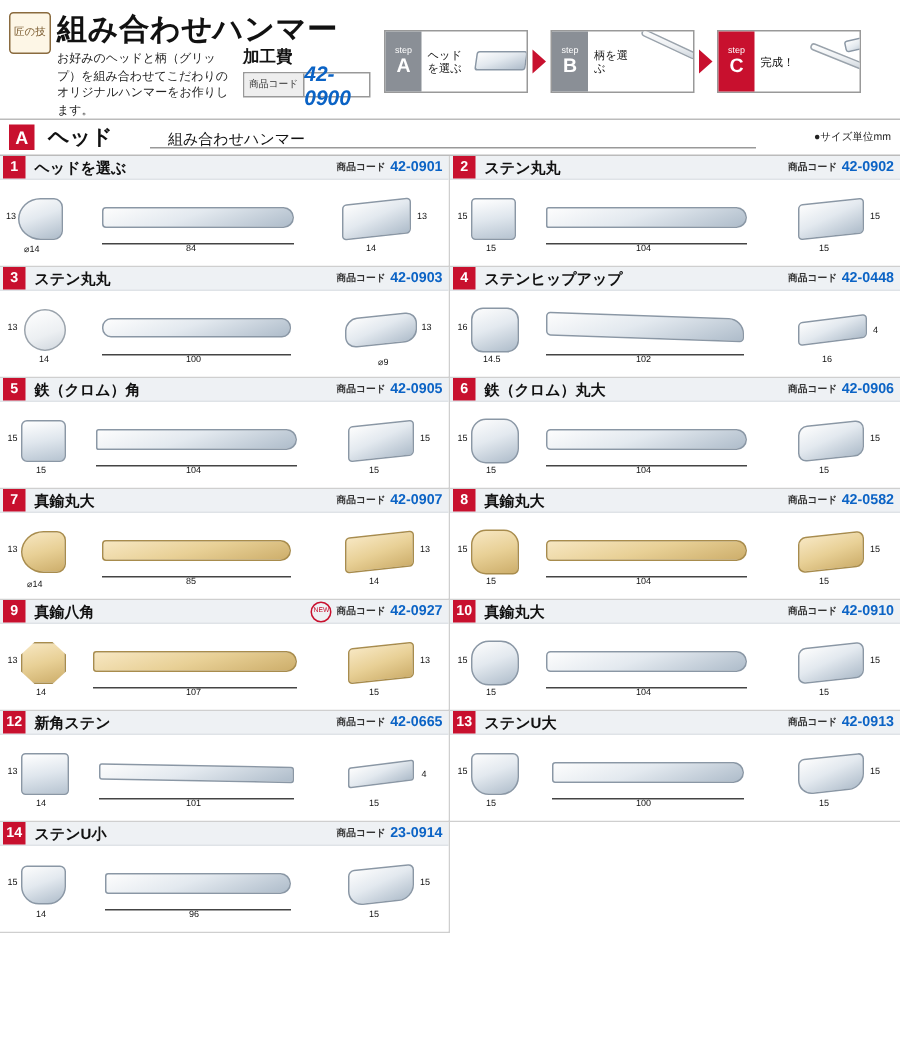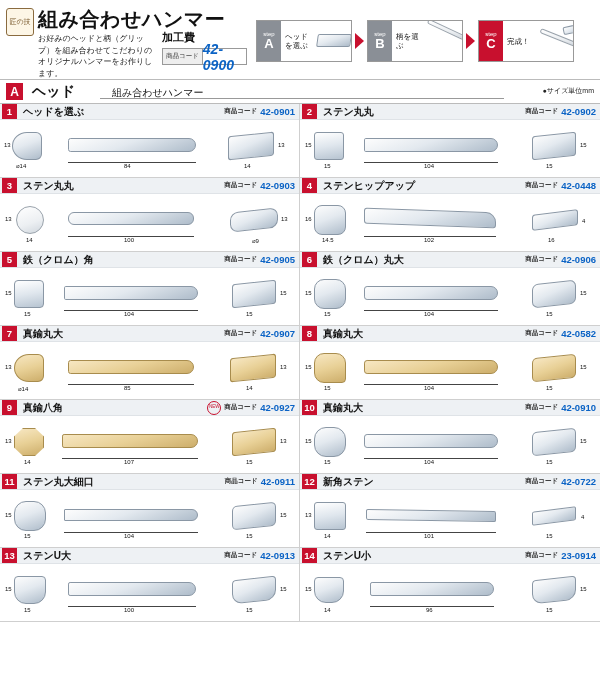--- a/index.html
+++ b/index.html
@@ -396,49 +396,28 @@
         <div class="dim" style="left:24px;top:43px;">15</div>
         <div class="shape steel" style="left:64px;top:18px;width:134px;height:14px;border-radius:4px 9px 9px 4px;"></div>
         <div class="dimline" style="left:64px;top:42px;width:134px;"></div>
         <div class="dim" style="left:124px;top:43px;">104</div>
         <div class="shape steel" style="left:232px;top:14px;width:44px;height:24px;border-radius:5px;transform:skewY(-6deg);"></div>
         <div class="dim" style="left:246px;top:43px;">15</div>
         <div class="dim" style="left:280px;top:22px;">15</div>
       </div>
     </div>
 
-    <div class="cell">
-      <div class="cell-head">
-        <div class="num">11</div>
-        <div class="cell-title">ステン丸大細口</div>
-        <div class="code-wrap">
-          <span class="code-lbl">商品コード</span>
-          <span class="code-val">42-0911</span>
-        </div>
-      </div>
-      <div class="cell-body">
-        <div class="shape steel" style="left:14px;top:11px;width:32px;height:30px;border-radius:12px;"></div>
-        <div class="dim" style="left:5px;top:22px;">15</div>
-        <div class="dim" style="left:24px;top:43px;">15</div>
-        <div class="shape steel" style="left:64px;top:19px;width:134px;height:12px;border-radius:2px 12px 12px 2px;"></div>
-        <div class="dimline" style="left:64px;top:42px;width:134px;"></div>
-        <div class="dim" style="left:124px;top:43px;">104</div>
-        <div class="shape steel" style="left:232px;top:14px;width:44px;height:24px;border-radius:5px;transform:skewY(-6deg);"></div>
-        <div class="dim" style="left:246px;top:43px;">15</div>
-        <div class="dim" style="left:280px;top:22px;">15</div>
-      </div>
-    </div>
 
     <div class="cell">
       <div class="cell-head">
         <div class="num">12</div>
         <div class="cell-title">新角ステン</div>
         <div class="code-wrap">
           <span class="code-lbl">商品コード</span>
-          <span class="code-val">42-0722</span>
+          <span class="code-val">42-0665</span>
         </div>
       </div>
       <div class="cell-body">
         <div class="shape steel2" style="left:14px;top:12px;width:32px;height:28px;border-radius:3px;"></div>
         <div class="dim" style="left:5px;top:22px;">13</div>
         <div class="dim" style="left:24px;top:43px;">14</div>
         <div class="shape steel" style="left:66px;top:20px;width:130px;height:11px;border-radius:2px;transform:skewY(1deg);"></div>
         <div class="dimline" style="left:66px;top:42px;width:130px;"></div>
         <div class="dim" style="left:124px;top:43px;">101</div>
         <div class="shape steel" style="left:232px;top:19px;width:44px;height:14px;border-radius:2px;transform:skewY(-7deg);"></div>

